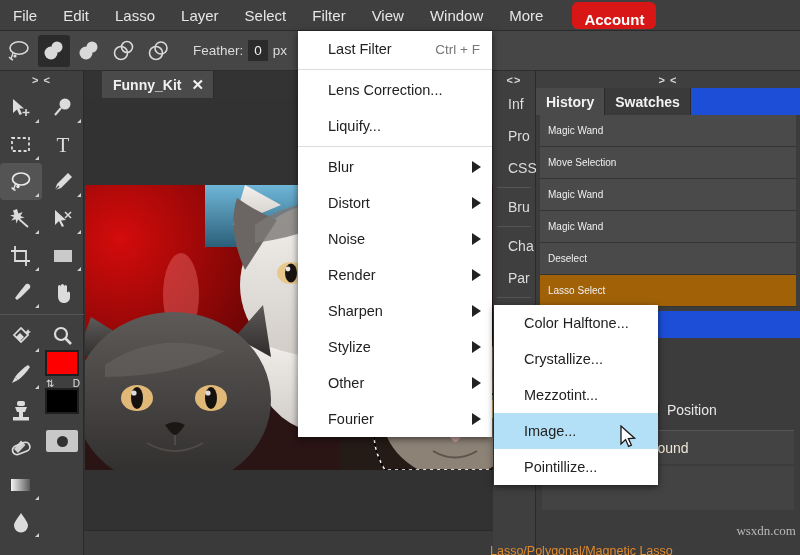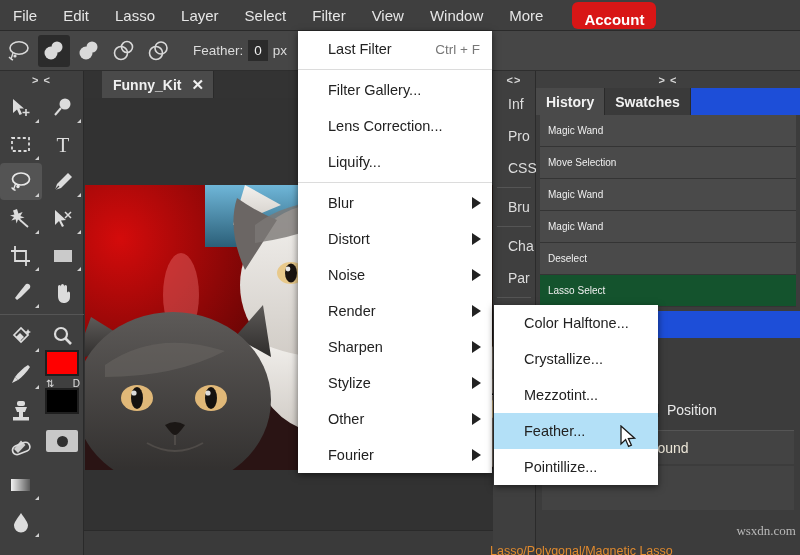--- a/index.html
+++ b/index.html
@@ -141,21 +141,21 @@
   }
   .ptab.active { background: #4a4a4a; }
   .ptab.inactive { background: #3a3a3a; }
 
   .history-list { background: #3c3c3c; }
   .hrow {
     height: 32px; background: #4a4a4a; color: #f0f0f0; font-size: 10px;
     display: flex; align-items: center; padding-left: 8px;
     border-bottom: 1px solid #343434; margin: 0 4px 0 4px;
   }
-  .hrow.current { background: #14532d; }
+  .hrow.current { background: #a16207; }
 
   .layers-panel { position: relative; background: #3c3c3c; }
   .lp-row1 { height: 32px; display: flex; align-items: center; gap: 6px; padding: 4px 8px 0 8px; }
   .lp-select {
     background: #4a4a4a; border: 1px solid #2e2e2e; height: 22px; width: 46px;
     display: flex; align-items: center; justify-content: flex-end; padding-right: 4px;
   }
   .caret-down { width: 0; height: 0; border-left: 5px solid transparent;
     border-right: 5px solid transparent; border-top: 6px solid #cfcfcf; }
   .lp-row2 { height: 26px; display: flex; align-items: center; gap: 8px; padding-left: 10px; }
@@ -580,21 +580,20 @@
 
     </div>
   </div>
 
   <div class="menu" id="filter-menu">
     <div class="mi">
       <span>Last Filter</span>
       <span class="shortcut">Ctrl + F</span>
     </div>
     <div class="msep"></div>
-    <div class="mi">Filter Gallery...</div>
     <div class="mi">Lens Correction...</div>
     <div class="mi">Liquify...</div>
     <div class="msep"></div>
     <div class="mi">
         <span>Blur</span>
         <span class="arrow"></span>
       </div>
     <div class="mi">
         <span>Distort</span>
         <span class="arrow"></span>
@@ -622,21 +621,21 @@
     <div class="mi">
         <span>Fourier</span>
         <span class="arrow"></span>
       </div>
   </div>
 
   <div class="menu" id="pixelate-menu">
     <div class="mi">Color Halftone...</div>
     <div class="mi">Crystallize...</div>
     <div class="mi">Mezzotint...</div>
-    <div class="mi hl" style="background: rgb(179, 224, 247);">Feather...</div>
+    <div class="mi hl" style="background: rgb(179, 224, 247);">Image...</div>
     <div class="mi">Pointillize...</div>
   </div>
 
   <div class="cursor">
     <svg width="18" height="25" viewBox="0 0 18 25">
       <path d="M1 1 L1 19 L5.6 14.6 L8.6 21.4 L11.4 20.2 L8.4 13.6 L14.6 13.2 Z" fill="#ffffff" stroke="#1a1a1a" stroke-width="1.3"></path>
     </svg>
   </div>
 
   <div class="tooltip">Lasso/Polygonal/Magnetic Lasso</div>

